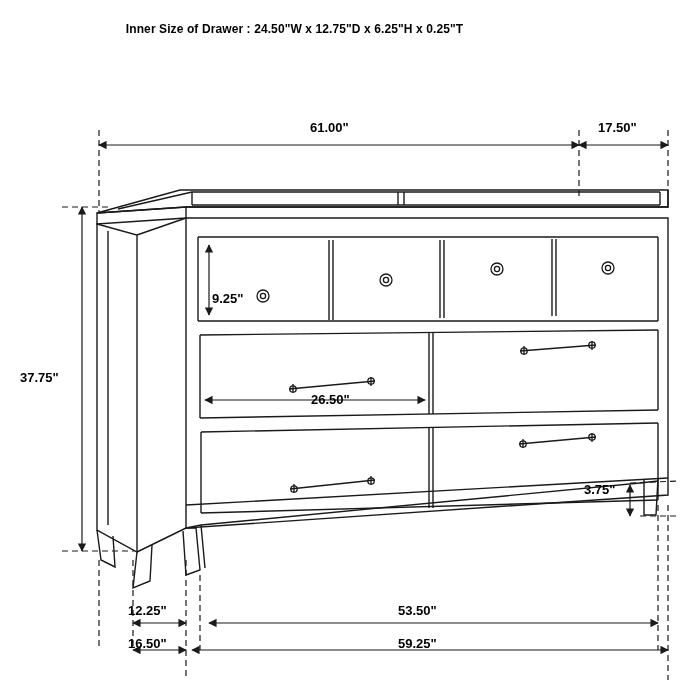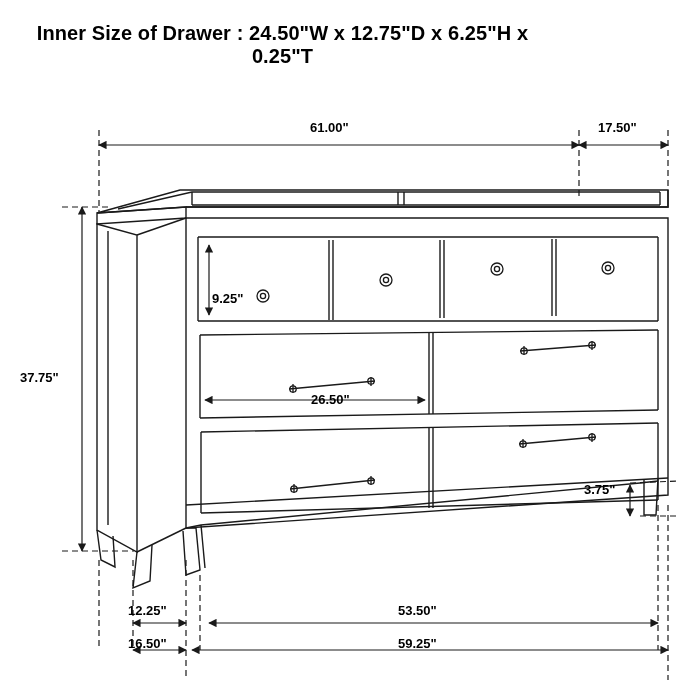--- a/index.html
+++ b/index.html
@@ -7,23 +7,23 @@
     width:700px;height:700px;
     background:#ffffff;
     font-family:"Liberation Sans", sans-serif;
     color:#000000;
     overflow:hidden;
     position:relative;
   }
   #diagram-root{position:absolute;inset:0;}
   .title{
     position:absolute;
-    top:22px;left:4px;width:557px;
+    top:22px;left:16px;width:557px;
     text-align:center;
-    font-size:20px;
+    font-size:12px;
     font-weight:bold;
     letter-spacing:0.1px;
   }
   svg.canvas{position:absolute;top:0;left:0;width:700px;height:700px;}
   .dimlabel{
     position:absolute;
     font-size:13px;
     font-weight:bold;
     white-space:nowrap;
   }

